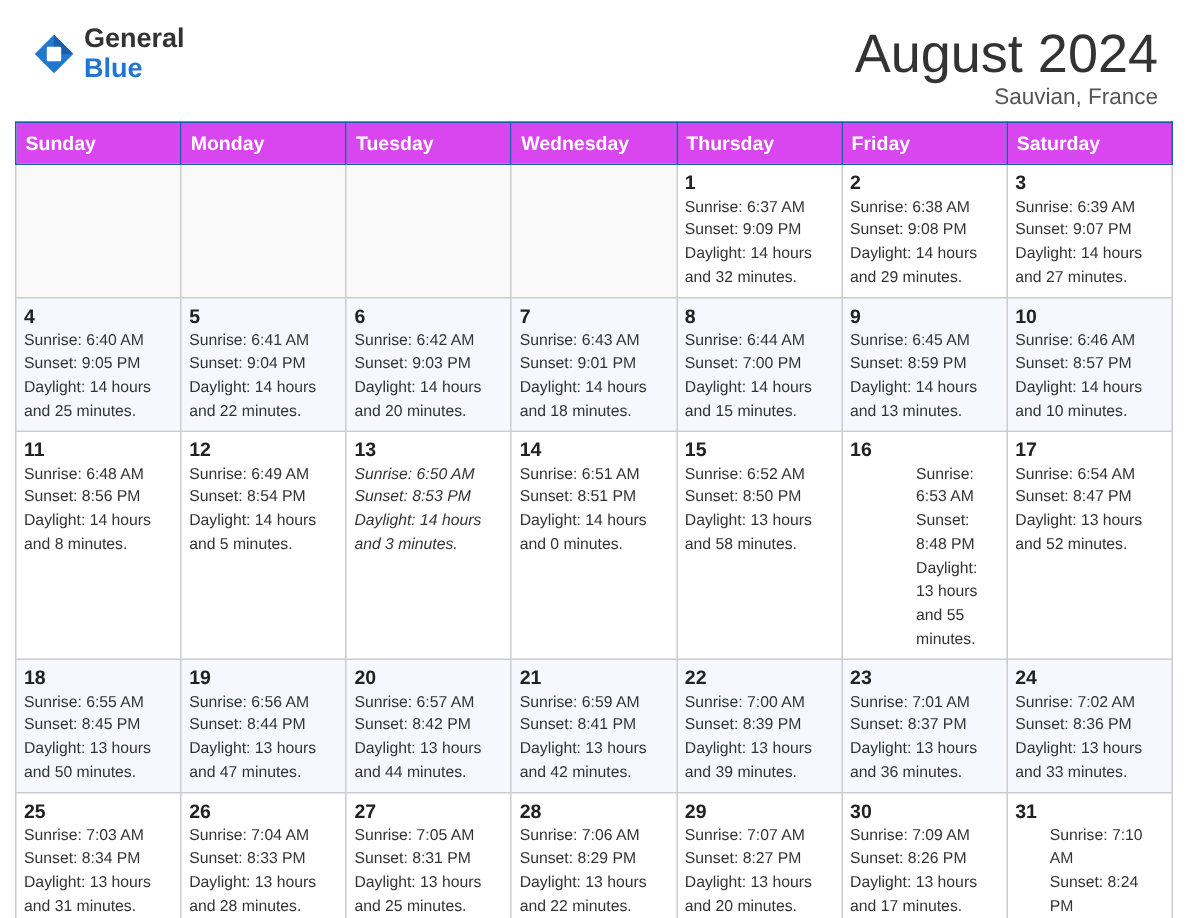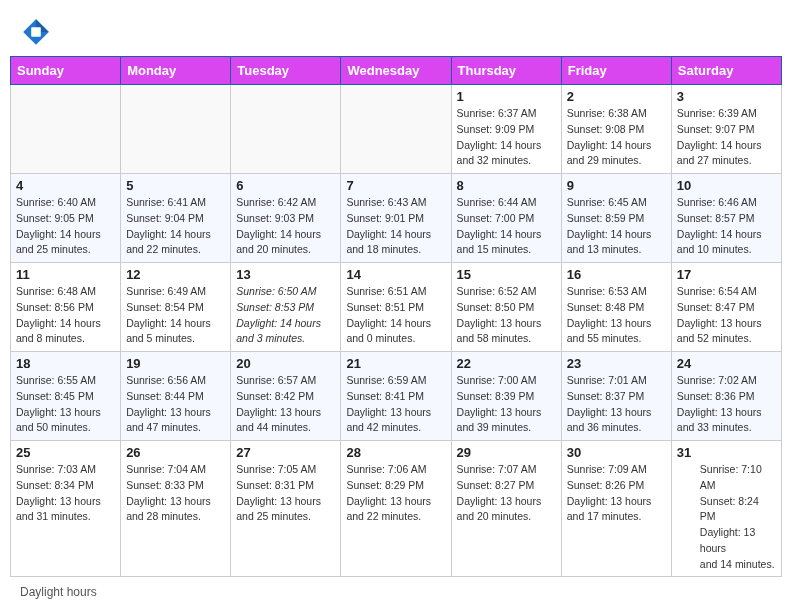--- a/index.html
+++ b/index.html
@@ -99,20 +99,28 @@
 </head>
 <body>
 
 <div class="header">
   <div class="logo">
     <svg class="logo-icon" viewBox="0 0 40 40" xmlns="http://www.w3.org/2000/svg">
       <polygon points="20,4 36,20 20,36 4,20" fill="#2176d2"></polygon>
       <polygon points="20,4 36,20 20,20" fill="#1a5eaa"></polygon>
       <rect x="14" y="14" width="12" height="12" rx="1" fill="#fff"></rect>
     </svg>
+    <div class="logo-text">
+      <span class="logo-general">General</span><br>
+      <span class="logo-blue">Blue</span>
+    </div>
+  </div>
+  <div class="title-block">
+    <div class="month-year">August 2024</div>
+    <div class="location">Sauvian, France</div>
   </div>
 </div>
 
 <div class="calendar-wrap">
   <table class="calendar">
     <thead>
       <tr>
         <th>Sunday</th>
         <th>Monday</th>
         <th>Tuesday</th>
@@ -232,21 +240,21 @@
           </td>
           <td>
             <span class="day-number">15</span>
             <div class="day-info" style="white-space: pre-line;">Sunrise: 6:52 AM
 Sunset: 8:50 PM
 Daylight: 13 hours
 and 58 minutes.</div>
           </td>
           <td>
             <span class="day-number">16</span>
-            <div class="day-info" style="white-space: pre-line;">Sunrise: 6:53 AM
+            <div class="day-info" style="white-space: pre-line; margin-left: 44px;">Sunrise: 6:53 AM
 Sunset: 8:48 PM
 Daylight: 13 hours
 and 55 minutes.</div>
           </td>
           <td>
             <span class="day-number">17</span>
             <div class="day-info" style="white-space: pre-line;">Sunrise: 6:54 AM
 Sunset: 8:47 PM
 Daylight: 13 hours
 and 52 minutes.</div>

